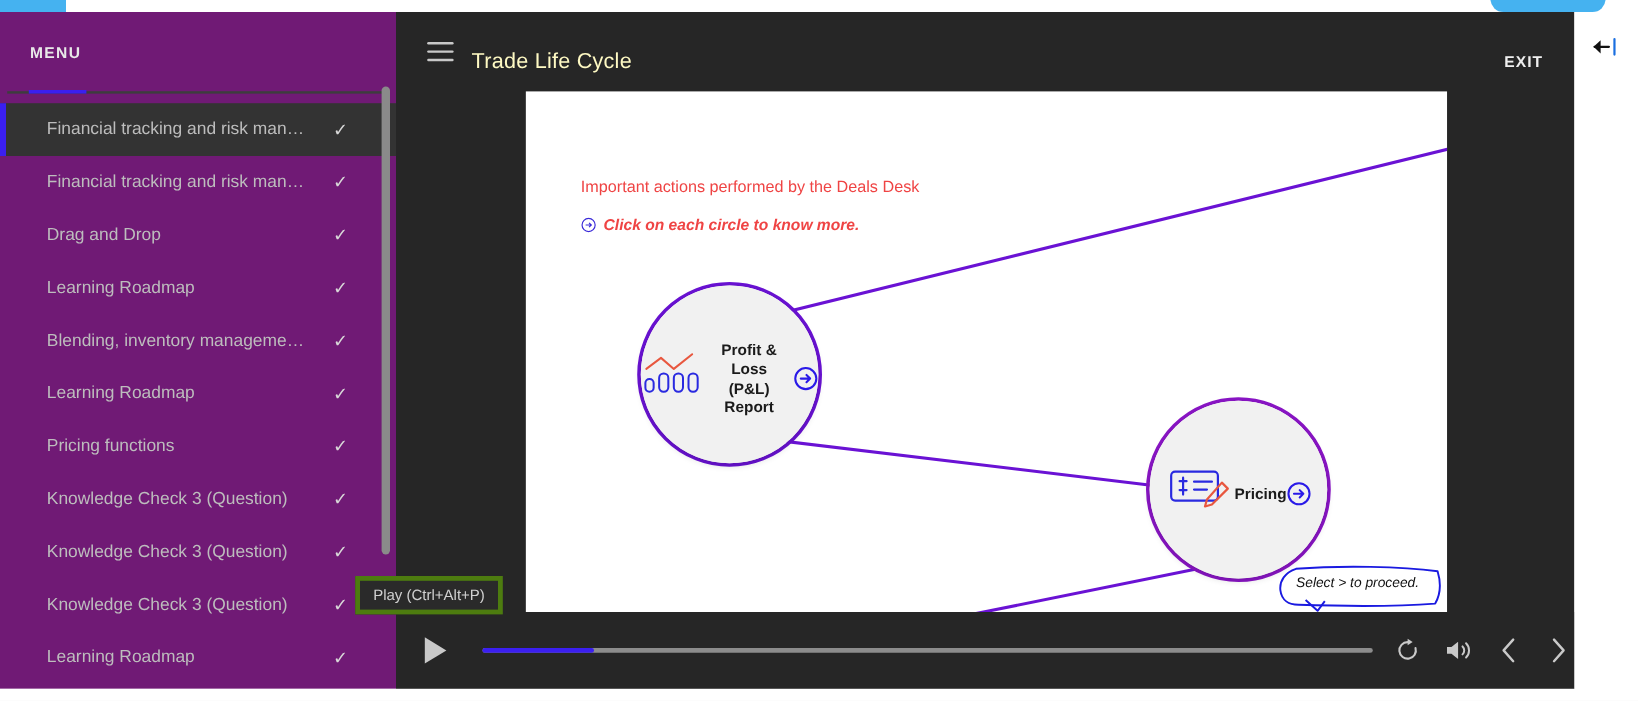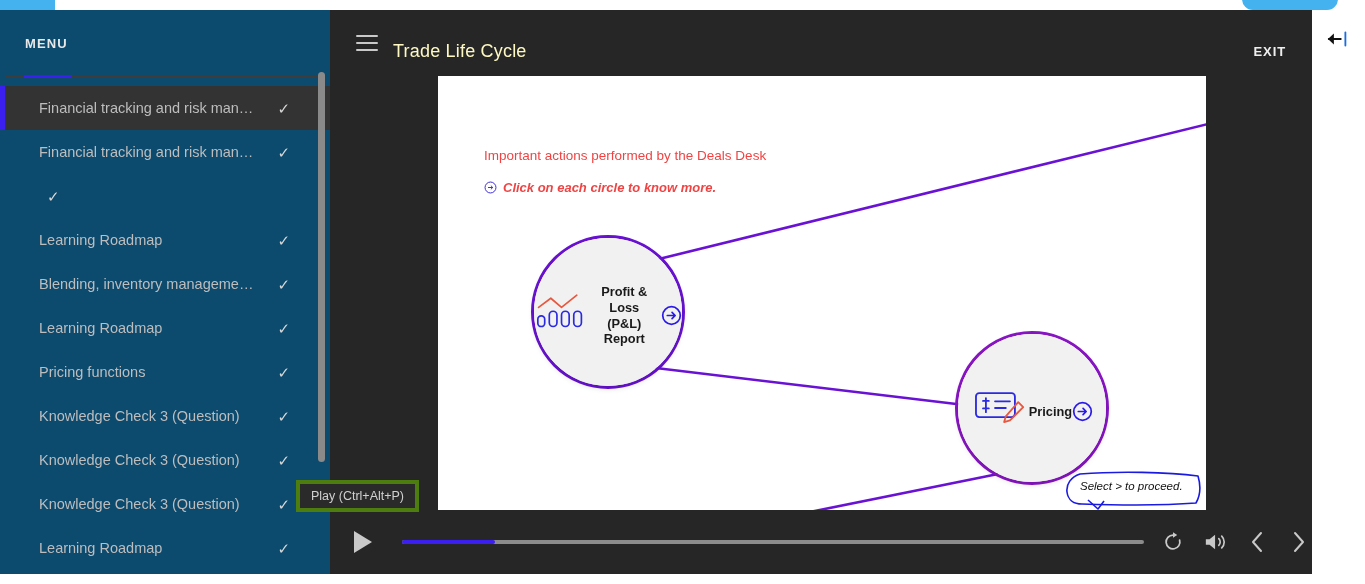--- a/index.html
+++ b/index.html
@@ -21,21 +21,21 @@
     background: #45b2f0;
   }
   .tab-blue-right {
     position: absolute; left: 1242px; top: -12px; width: 96px; height: 22px;
     background: #45b2f0; border-radius: 12px;
   }
 
   
   .sidebar {
     position: absolute; left: 0; top: 10px; width: 330px; height: 564px;
-    background: #0c4a6e;
+    background: #701a75;
     overflow: hidden;
   }
   .menu-head {
     height: 66px; display: flex; align-items: center;
     padding-left: 25px;
   }
   .menu-head-label {
     color: #e8e8e8; font-size: 13px; font-weight: bold; letter-spacing: 1.1px;
   }
   .tab-rail {
@@ -225,20 +225,21 @@
     <div class="menu-list">
       <div class="menu-item active">
         <span class="menu-item-label">Financial tracking and risk man…</span>
         <span class="menu-check">✓</span>
       </div>
       <div class="menu-item">
         <span class="menu-item-label">Financial tracking and risk man…</span>
         <span class="menu-check">✓</span>
       </div>
       <div class="menu-item">
+        <span class="menu-item-label">Drag and Drop</span>
         <span class="menu-check">✓</span>
       </div>
       <div class="menu-item">
         <span class="menu-item-label">Learning Roadmap</span>
         <span class="menu-check">✓</span>
       </div>
       <div class="menu-item">
         <span class="menu-item-label">Blending, inventory manageme…</span>
         <span class="menu-check">✓</span>
       </div>

